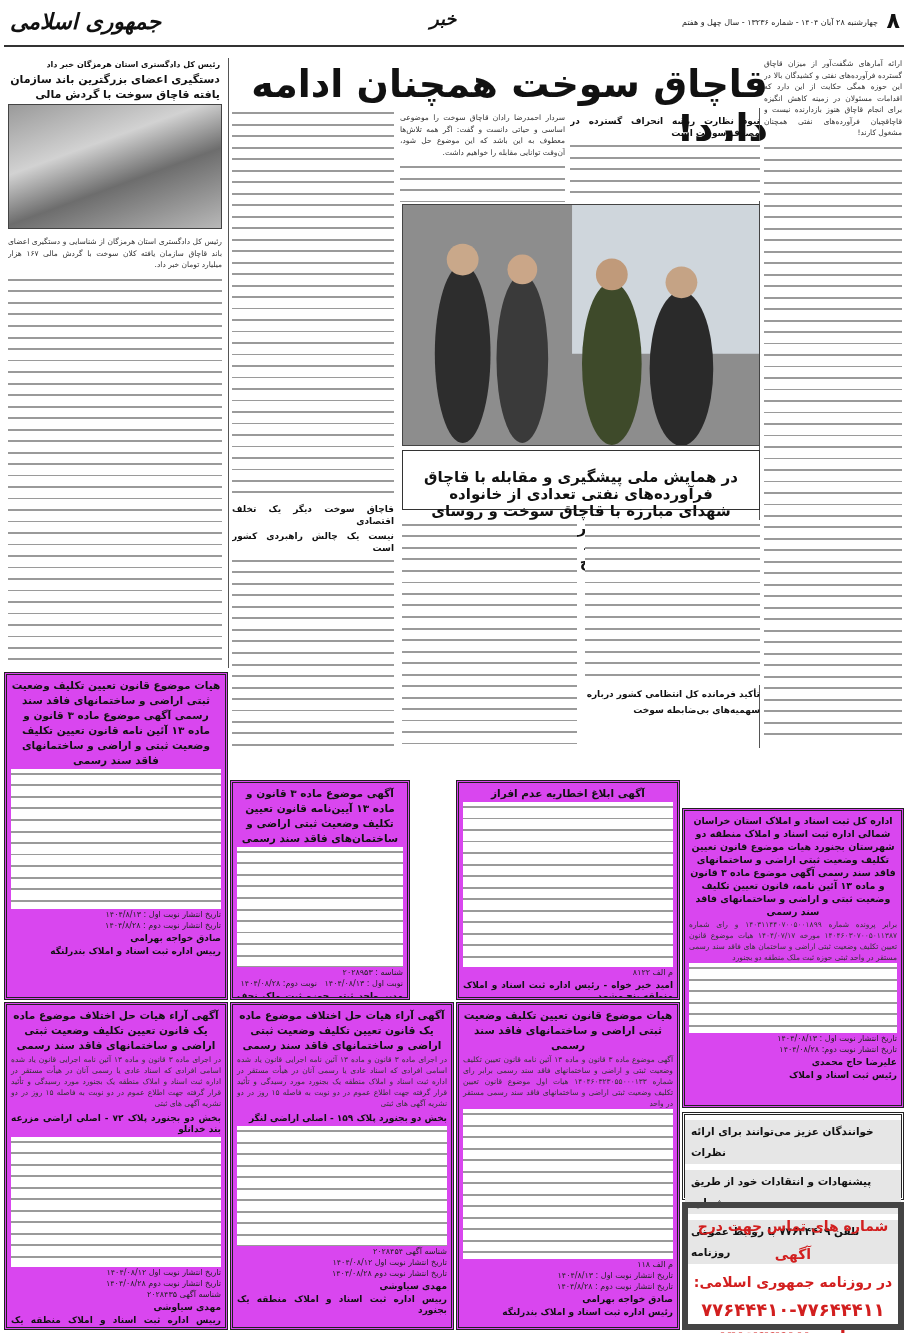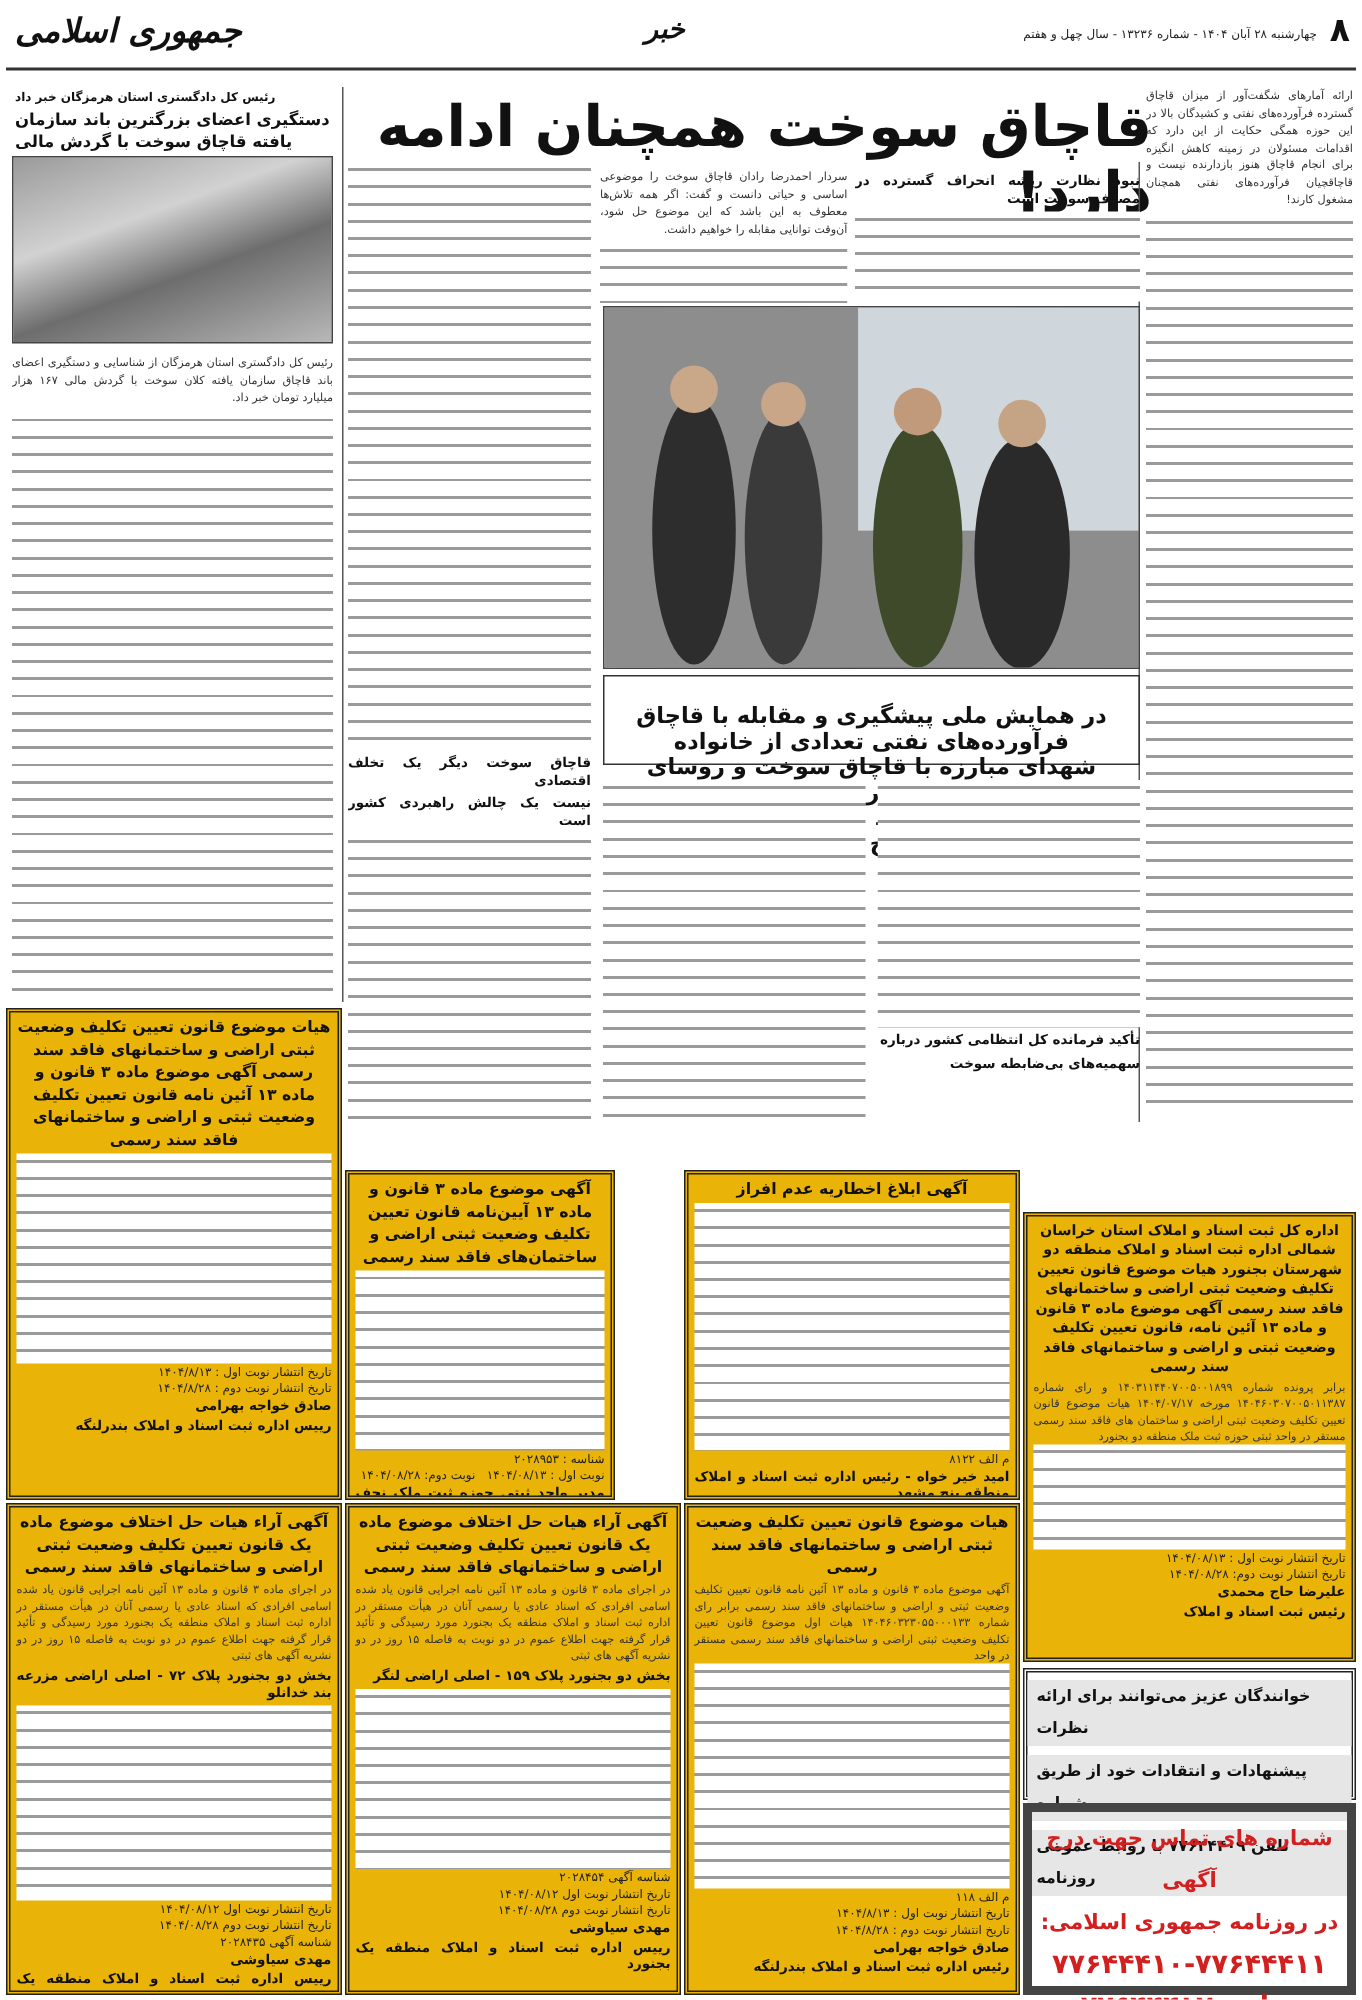--- a/index.html
+++ b/index.html
@@ -9,22 +9,22 @@
 .section{position:absolute;left:430px;top:8px;font-family:Liberation Sans, sans-serif;font-size:18px;font-style:italic;font-weight:bold}
 .pagenum{position:absolute;right:8px;top:8px;font-size:22px;font-weight:bold}
 .issue{position:absolute;right:30px;top:18px;font-size:8px;color:#222}
 .headline{position:absolute;right:140px;top:62px;width:520px;text-align:right;font-size:38px;font-weight:900;font-family:"DejaVu Sans",sans-serif;letter-spacing:-1px}
 .col{position:absolute;font-size:7.5px;line-height:11.5px;color:#333;text-align:justify;overflow:hidden}
 .col p{margin-bottom:4px}
 .lines{background:repeating-linear-gradient(to bottom,#fff 0,#fff 4px,#9a9a9a 4px,#9a9a9a 6px,#fff 6px,#fff 11.5px)}
 .photo{position:absolute;background:linear-gradient(135deg,#6b6b6b,#bdbdbd 40%,#4a4a4a 70%,#8a8a8a);border:1px solid #444}
 .caption{position:absolute;border:1.5px solid #333;font-size:15px;font-weight:bold;text-align:center;line-height:17px;padding:18px}
 .vrule{position:absolute;width:1px;background:#555}
-.side-title{position:absolute;text-align:left;font-weight:bold}
-.ad{position:absolute;border:3px double #222;padding:3px 4px;font-size:7.5px;line-height:11px;text-align:justify;overflow:hidden;background:#eab308}
+.side-title{position:absolute;text-align:right;font-weight:bold}
+.ad{position:absolute;border:3px double #222;padding:3px 4px;font-size:7.5px;line-height:11px;text-align:justify;overflow:hidden;background:#d946ef}
 .ad h3{font-size:10.5px;text-align:center;line-height:15px;font-weight:900;margin-bottom:1px}
 .ad .body{color:#333}
 .ad .sig{font-weight:bold;font-size:9px;margin-top:2px}
 .ad .date{font-size:8px;color:#222}
 .gray{background:#e6e6e6;display:inline-block;padding:1px 6px;margin:3px 0}
 .reader{position:absolute;left:682px;top:1112px;width:222px;height:88px;border:3px double #222;text-align:left;font-weight:bold;font-size:10.5px;line-height:21px;padding-top:2px}
 .contact{position:absolute;left:682px;top:1202px;width:222px;height:128px;border:6px solid #444;text-align:center;color:#d21f1f;font-weight:900;font-size:14px;line-height:28px;padding-top:4px}
 .subhead{font-weight:bold;font-size:9px;color:#111;margin:4px 0 2px}
 </style>
 </head>

